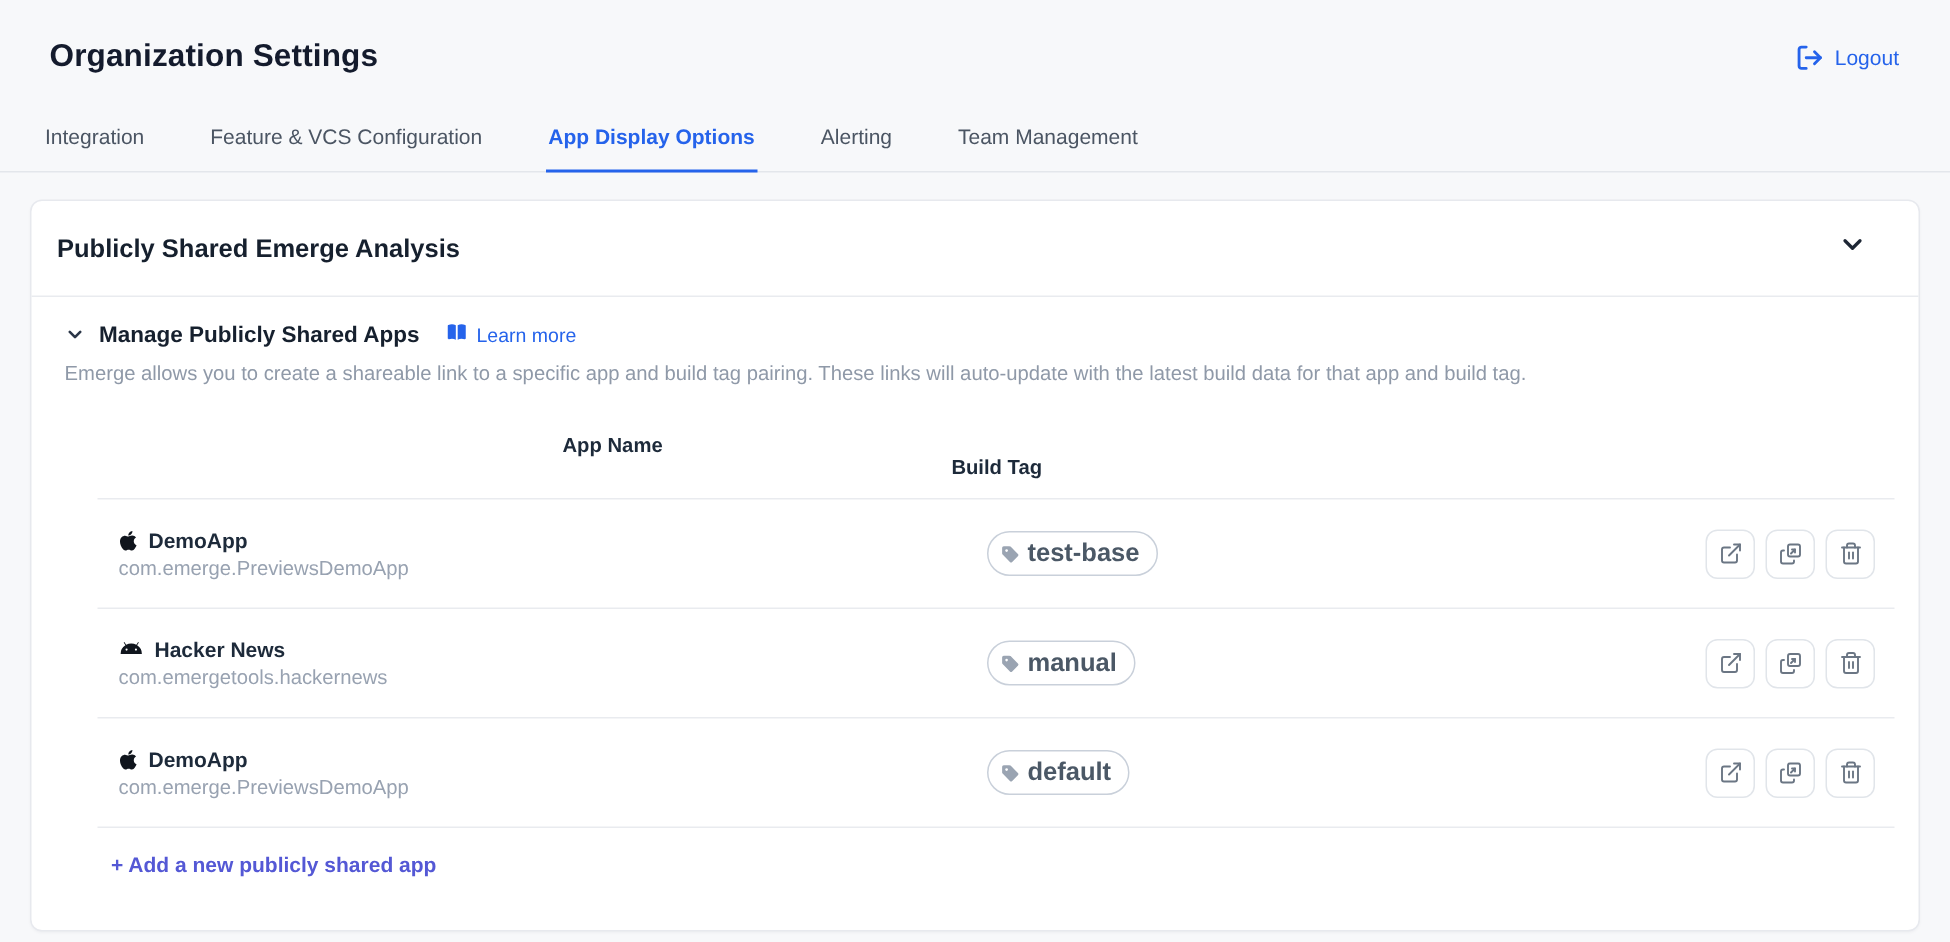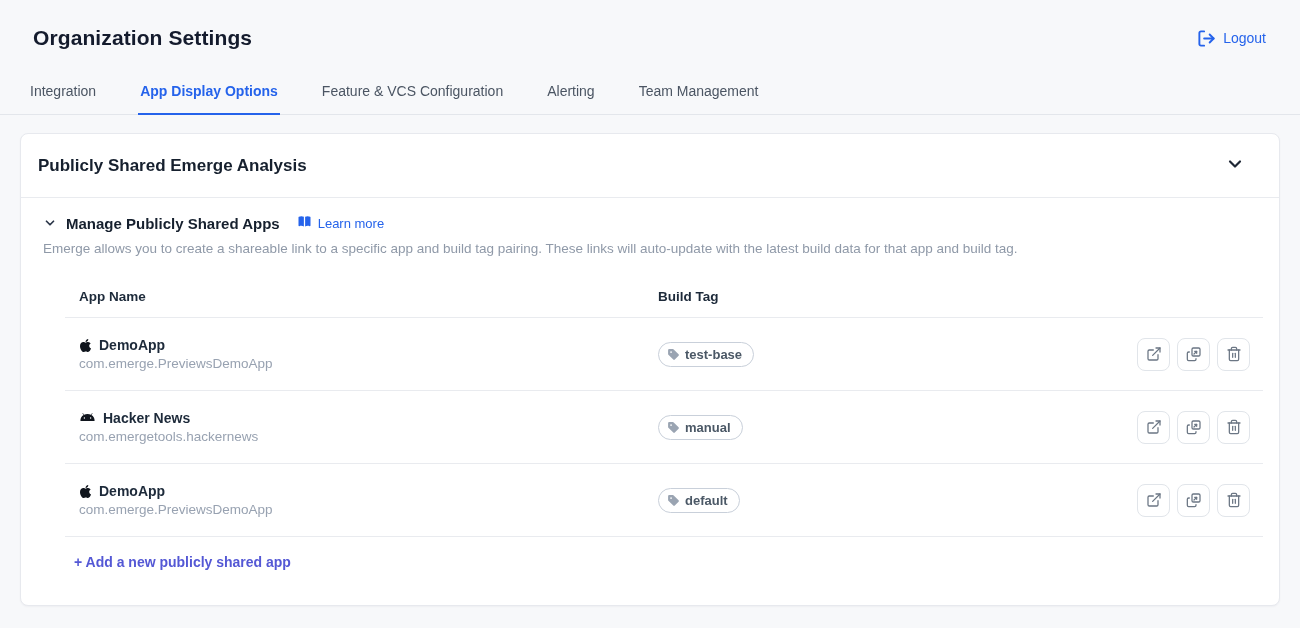--- a/index.html
+++ b/index.html
@@ -64,39 +64,39 @@
     color: #2563eb; font-size: 13px; font-weight: 500; cursor: pointer; text-decoration: none;
   }
   .section-desc { margin: 9px 0 0 6px; font-size: 13.5px; color: #8f99a8; }
 
   
   .apps-table { margin: 21px 0 0 28px; }
   .thead {
     display: flex; align-items: center;
     padding: 12px 13px 13px 14px;
     border-bottom: 1px solid #e9ebef;
-    font-size: 13.5px; font-weight: 700; color: #1d2a3a;
+    font-size: 13.5px; font-weight: 700; color: #1d2a3a; flex-direction: column;
   }
   .col-app { width: 579px; }
   .col-tag { flex: 1; }
   .trow {
     display: flex; align-items: center;
     height: 73px; padding: 0 13px 0 14px;
     border-bottom: 1px solid #e9ebef;
   }
   .app-cell .app-name-line { display: flex; align-items: center; gap: 7px; }
   .app-name { font-size: 14px; font-weight: 700; color: #1d2a3a; }
   .bundle-id { font-size: 13.5px; color: #98a2b1; margin-top: 3px; }
   .platform-icon { display: flex; align-items: center; color: #10151d; }
 
   .tag-pill {
     display: inline-flex; align-items: center; gap: 5px;
     border: 1px solid #c9d0da; border-radius: 999px;
     background: #fff; padding: 4px 11px 4px 8px;
-    font-size: 13px; font-weight: 600; color: #4b5866;
+    font-size: 17px; font-weight: 600; color: #4b5866;
   }
   .tag-pill svg { display: block; }
 
   .actions { display: flex; gap: 7px; margin-left: auto; }
   .icon-btn {
     width: 33px; height: 33px;
     display: flex; align-items: center; justify-content: center;
     background: #fff; border: 1px solid #e1e5ea; border-radius: 8px;
     cursor: pointer; color: #6b7684;
   }
@@ -117,22 +117,22 @@
         <polyline points="16 17 21 12 16 7"></polyline>
         <line x1="21" y1="12" x2="9" y2="12"></line>
       </svg>
     </span>
     <span>Logout</span>
   </a>
 </div>
 
 <div class="tabbar">
   <div class="tab">Integration</div>
+  <div class="tab">Feature &amp; VCS Configuration</div>
   <div class="tab active">App Display Options</div>
-  <div class="tab">Feature &amp; VCS Configuration</div>
   <div class="tab">Alerting</div>
   <div class="tab">Team Management</div>
 </div>
 
 <div class="card">
 
   <div class="card-header">
     <div class="card-title">Publicly Shared Emerge Analysis</div>
     <span>
       <svg width="20" height="20" viewBox="0 0 24 24" fill="none" stroke="#1e2735" stroke-width="2.6" stroke-linecap="round" stroke-linejoin="round">

